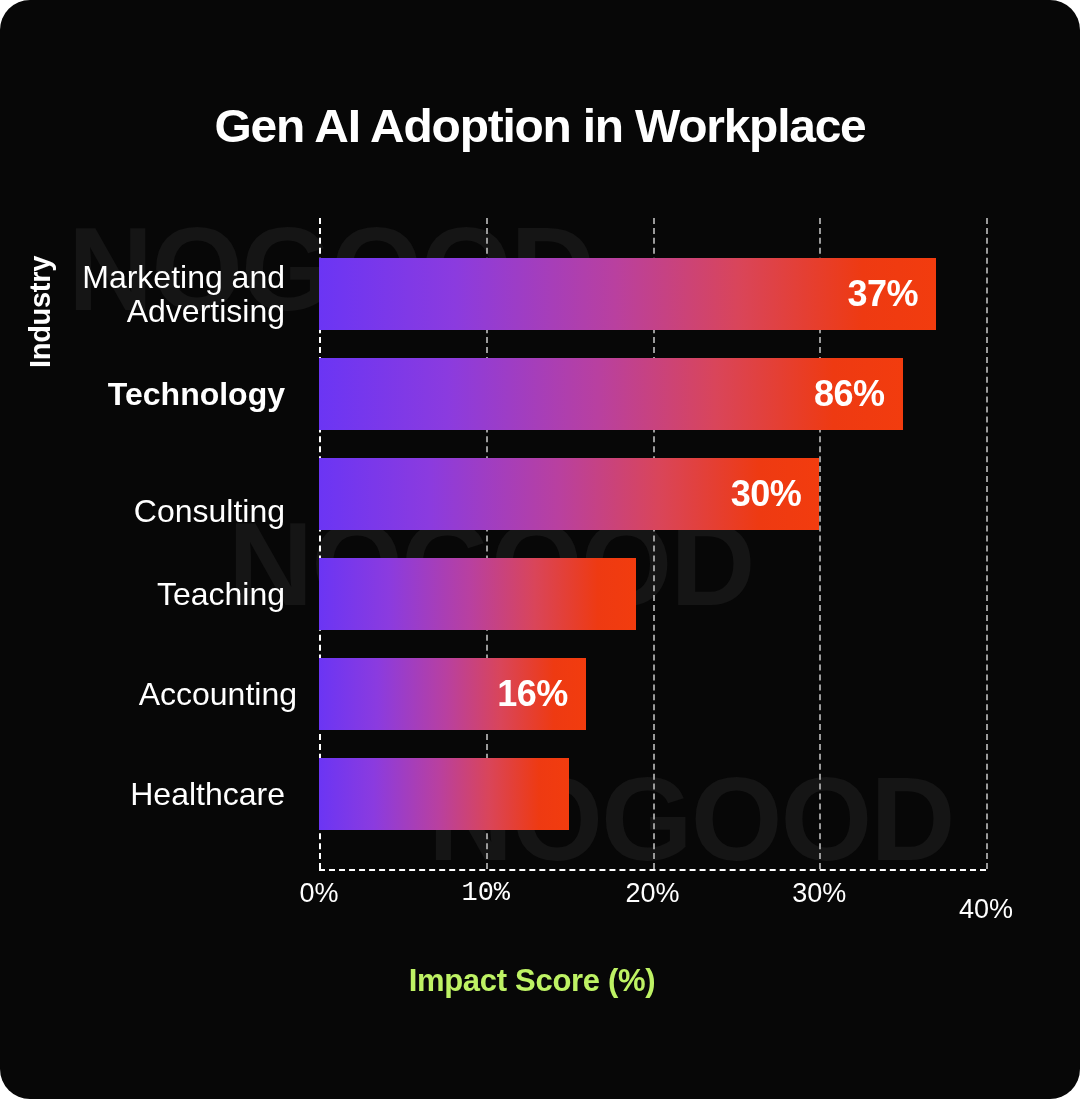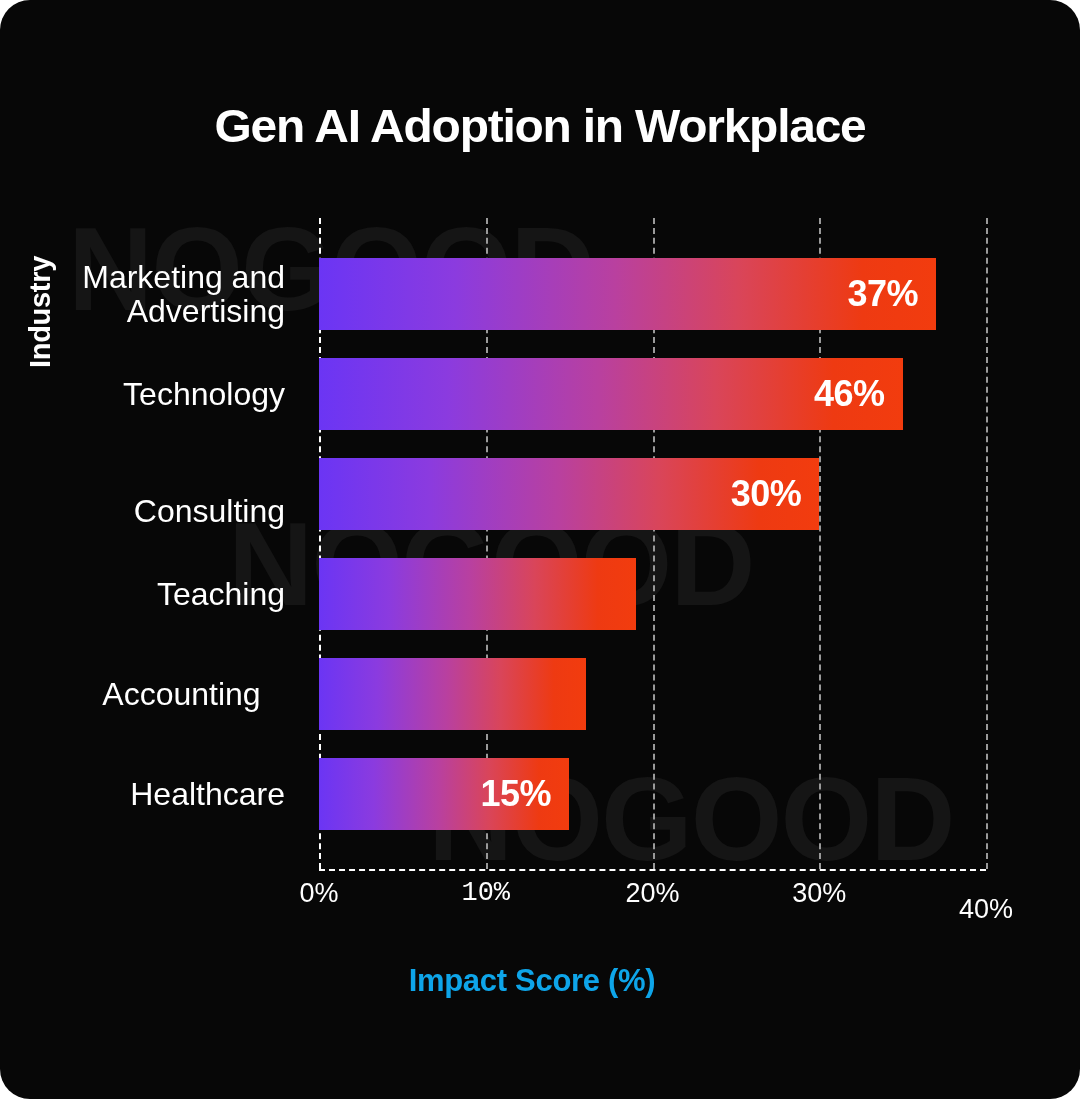--- a/index.html
+++ b/index.html
@@ -131,21 +131,21 @@
     font-size: 27px;
   }
 
   
   .xaxis-title {
     position: absolute;
     left: 0;
     top: 963px;
     width: 1064px;
     text-align: center;
-    color: #0ea5e9;
+    color: #bef264;
     font-family: "Liberation Sans", sans-serif;
     font-weight: 700;
     font-size: 31px;
     letter-spacing: -0.3px;
   }
   .yaxis-title {
     position: absolute;
     left: 24px;
     top: 432px;
     width: 240px;
@@ -168,57 +168,57 @@
   <div class="watermark wm-2">NOGOOD</div>
   <div class="watermark wm-3">NOGOOD</div>
 
   <div class="title">Gen AI Adoption in Workplace</div>
 
   <div class="yaxis-title">Industry</div>
 
   <div id="ytick-layer">
       <div class="ytick" style="left: 80px; right: auto; width: 205px; top: 260px;">Marketing and
 Advertising</div>
-      <div class="ytick" style="left: 80px; right: auto; width: 205px; top: 377px;">Technology</div>
+      <div class="ytick" style="left: 80px; right: auto; width: 205px; top: 377px; font-weight: bold;">Technology</div>
       <div class="ytick" style="left: 80px; right: auto; width: 205px; top: 477px; margin-top: 17px;">Consulting</div>
       <div class="ytick" style="left: 80px; right: auto; width: 205px; top: 577px;">Teaching</div>
-      <div class="ytick" style="left: 79px; right: auto; width: 205px; top: 677px; text-align: center;">Accounting</div>
+      <div class="ytick" style="left: 92px; right: auto; width: 205px; top: 677px;">Accounting</div>
       <div class="ytick" style="left: 80px; right: auto; width: 205px; top: 777px; text-align: right;">Healthcare</div>
     </div>
 
   <div class="plot">
     <div id="grid-layer">
         <div class="gridline zero" style="left: 0px;"></div>
         <div class="gridline" style="left: 166.75px;"></div>
         <div class="gridline" style="left: 333.5px;"></div>
         <div class="gridline" style="left: 500.25px;"></div>
         <div class="gridline" style="left: 667px;"></div>
       </div>
     <div id="bars-layer">
         <div class="bar-row" style="top: 40px; width: 667px;">
           <div class="bar" style="width: 616.975px;"></div>
           <div class="bar-value" style="left: 0px; width: 598.975px; text-align: right;">37%</div>
         </div>
         <div class="bar-row" style="top: 140px; width: 667px;">
           <div class="bar" style="width: 583.625px;"></div>
-          <div class="bar-value" style="left: 0px; width: 565.625px; text-align: right;">46%</div>
+          <div class="bar-value" style="left: 0px; width: 565.625px; text-align: right;">86%</div>
         </div>
         <div class="bar-row" style="top: 240px; width: 667px;">
           <div class="bar" style="width: 500.25px;"></div>
           <div class="bar-value" style="left: 0px; width: 482.25px; text-align: right;">30%</div>
         </div>
         <div class="bar-row" style="top: 340px; width: 667px;">
           <div class="bar" style="width: 316.825px;"></div>
         </div>
         <div class="bar-row" style="top: 440px; width: 667px;">
           <div class="bar" style="width: 266.8px;"></div>
+          <div class="bar-value" style="left: 0px; width: 248.8px; text-align: right;">16%</div>
         </div>
         <div class="bar-row" style="top: 540px; width: 667px;">
           <div class="bar" style="width: 250.125px;"></div>
-          <div class="bar-value" style="left: 0px; width: 232.125px; text-align: right;">15%</div>
         </div>
       </div>
     <div class="axis-bottom"></div>
   </div>
 
   <div id="xtick-layer">
       <div class="xtick" style="left: 249px;">0%</div>
       <div class="xtick" style="left: 415.75px; font-family: Liberation Mono, monospace;">10%</div>
       <div class="xtick" style="left: 582.5px;">20%</div>
       <div class="xtick" style="left: 749.25px;">30%</div>

